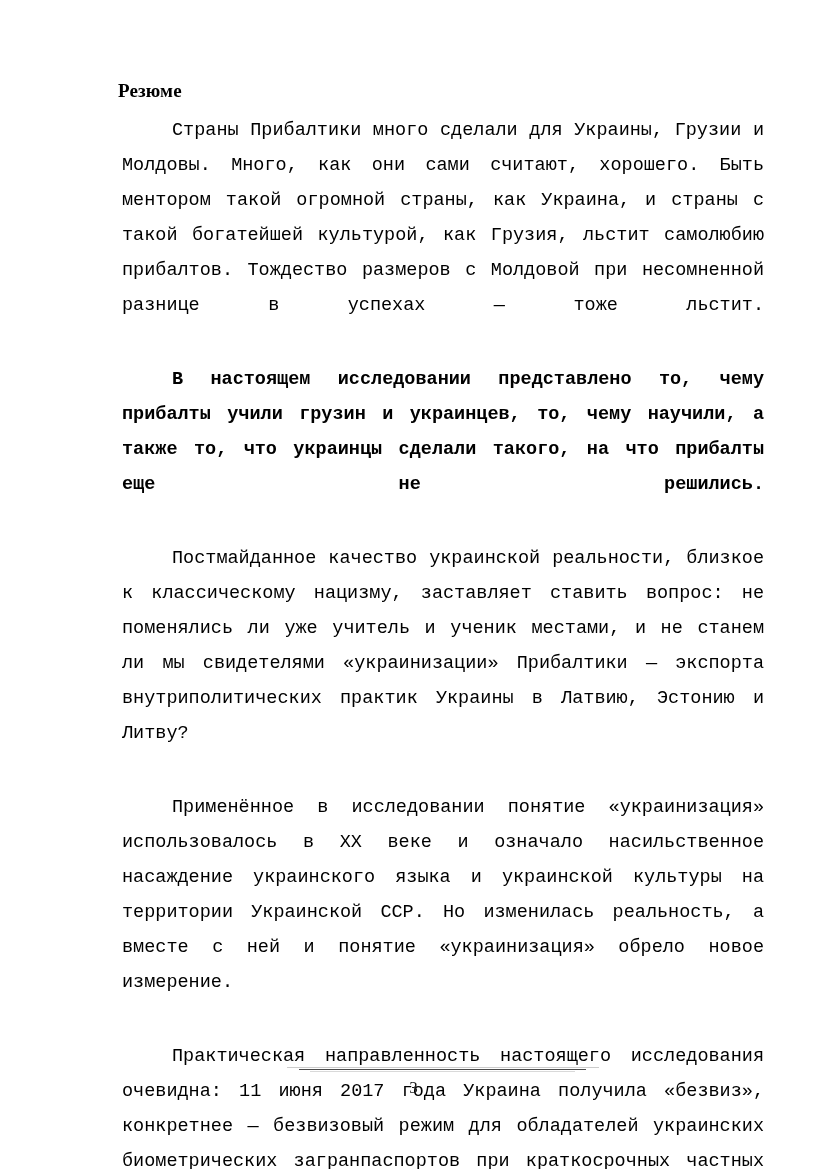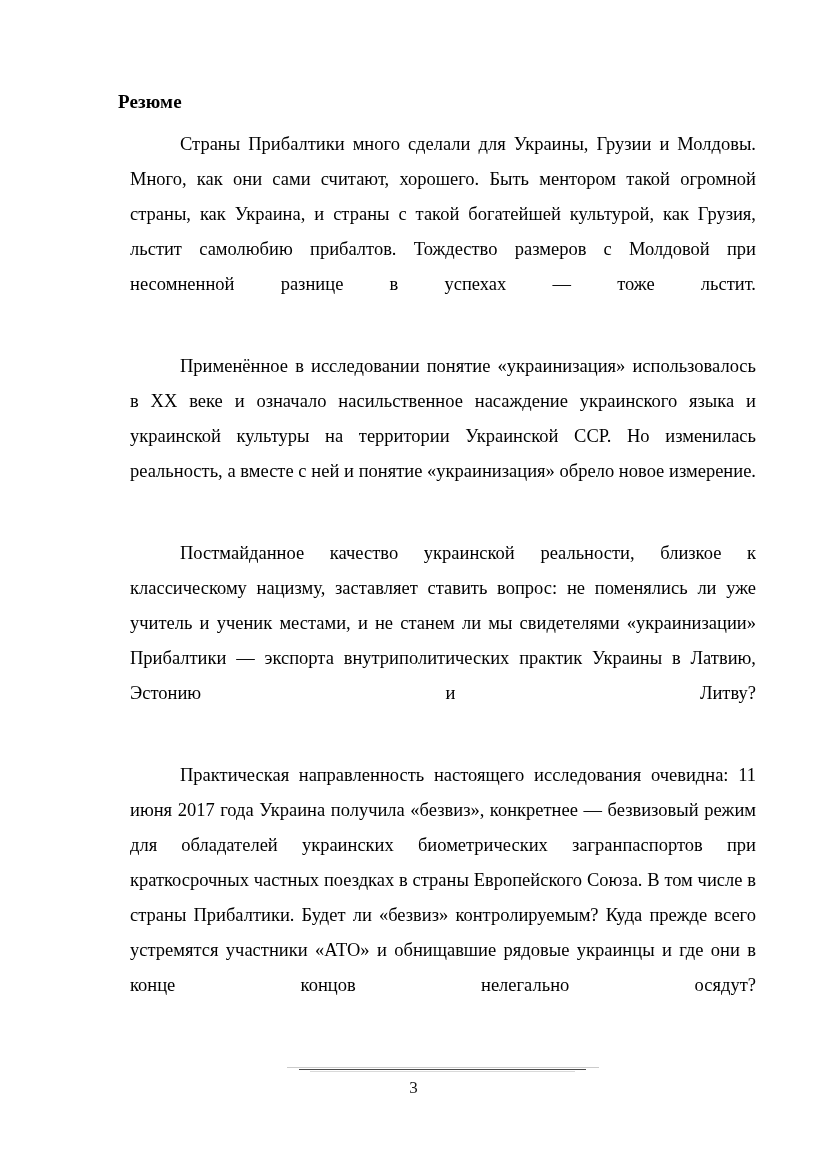--- a/index.html
+++ b/index.html
@@ -33,34 +33,35 @@
     position: absolute;
     left: 118px;
     top: 78px;
     width: 650px;
   }
 
   .doc-heading {
     font-size: 19px;
     font-weight: bold;
     line-height: 26px;
-    margin: 11px 0 9px 0;
+    margin: 0 0 9px 0;
     text-align: left;
     letter-spacing: 0.1px;
   }
 
   p.para {
     font-size: 18.5px;
     line-height: 35px;
-    margin: 12px;
+    margin: 4px;
     text-align: justify;
     text-justify: inter-word;
     text-indent: 50px;
     hyphens: none;
     word-spacing: 0px;
+    font-family: Liberation Mono, monospace;
   }
 
   p.para.bold {
     font-weight: bold;
   }
 
   
   p.para::after {
     content: "";
     display: inline-block;
@@ -122,24 +123,25 @@
 <body>
 
 <div class="page">
 
   <div class="content">
 
     <h1 class="doc-heading">Резюме</h1>
 
     <p class="para">Страны Прибалтики много сделали для Украины, Грузии и Молдовы. Много, как они сами считают, хорошего. Быть ментором такой огромной страны, как Украина, и страны с такой богатейшей культурой, как Грузия, льстит самолюбию прибалтов. Тождество размеров с Молдовой при несомненной разнице в успехах — тоже льстит.</p>
 
+    <p class="para bold">В настоящем исследовании представлено то, чему прибалты учили грузин и украинцев, то, чему научили, а также то, что украинцы сделали такого, на что прибалты еще не решились.</p>
+
+    <p class="para">Постмайданное качество украинской реальности, близкое к классическому нацизму, заставляет ставить вопрос: не поменялись ли уже учитель и ученик местами, и не станем ли мы свидетелями «украинизации» Прибалтики — экспорта внутриполитических практик Украины в Латвию, Эстонию и Литву?</p>
 
     <p class="para">Применённое в исследовании понятие «украинизация» использовалось в XX веке и означало насильственное насаждение украинского языка и украинской культуры на территории Украинской ССР. Но изменилась реальность, а вместе с ней и понятие «украинизация» обрело новое измерение.</p>
-
-    <p class="para">Постмайданное качество украинской реальности, близкое к классическому нацизму, заставляет ставить вопрос: не поменялись ли уже учитель и ученик местами, и не станем ли мы свидетелями «украинизации» Прибалтики — экспорта внутриполитических практик Украины в Латвию, Эстонию и Литву?</p>
 
 
     <p class="para">Практическая направленность настоящего исследования очевидна: 11 июня 2017 года Украина получила «безвиз», конкретнее — безвизовый режим для обладателей украинских биометрических загранпаспортов при краткосрочных частных поездках в страны Европейского Союза. В том числе в страны Прибалтики. Будет ли «безвиз» контролируемым? Куда прежде всего устремятся участники «АТО» и обнищавшие рядовые украинцы и где они в конце концов нелегально осядут?</p>
 
   </div>
 
   <div class="footer">
     <div class="footer-rule-wrap">
       <div class="footer-rule-ghost-top"></div>
       <div class="footer-rule"></div>

